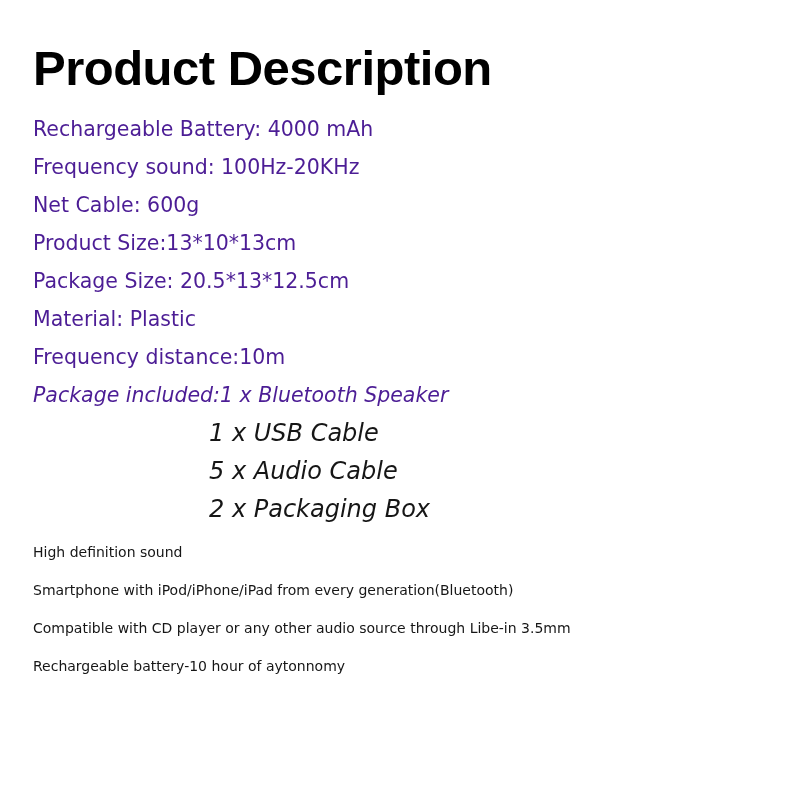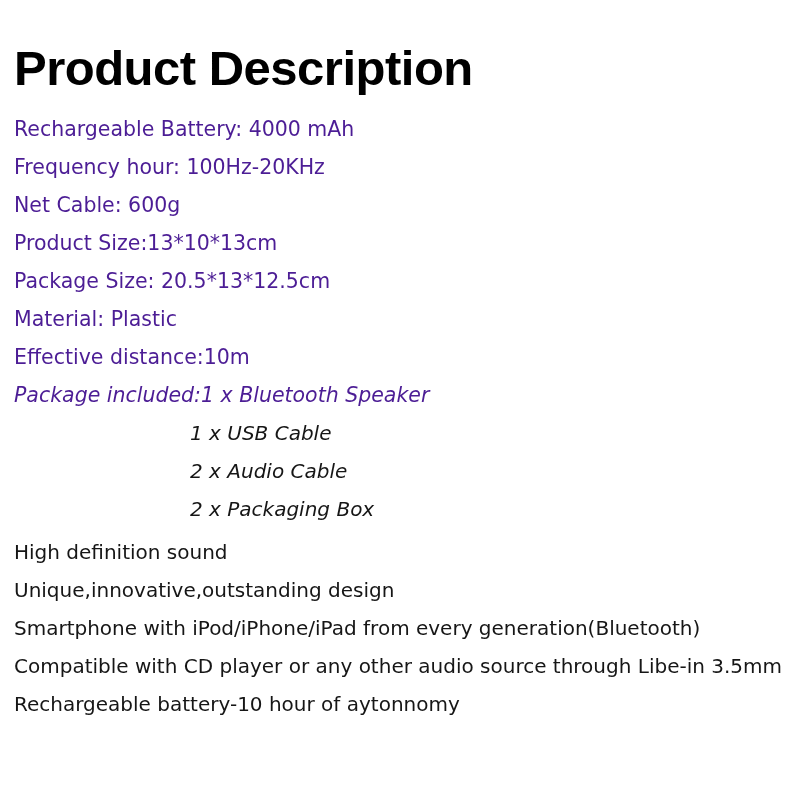--- a/index.html
+++ b/index.html
@@ -11,21 +11,21 @@
     height: 800px;
     background: #ffffff;
     font-family: "DejaVu Sans", sans-serif;
     color: #111111;
     overflow: hidden;
   }
   .page {
     width: 800px;
     height: 800px;
     box-sizing: border-box;
-    padding: 40px 22px 10px 14px;
+    padding: 40px 22px 10px 33px;
     position: relative;
   }
   .title {
     font-family: "Liberation Sans", sans-serif;
     font-weight: bold;
     font-size: 49px;
     line-height: 56px;
     letter-spacing: -0.5px;
     color: #000000;
     margin: 0 0 14px 0;
@@ -39,63 +39,62 @@
   .spec-line {
     font-size: 20.5px;
     line-height: 38px;
     color: #4c1d95;
     white-space: nowrap;
   }
   .pkg-block {
     font-style: italic;
   }
   .pkg-sub {
-    font-size: 20px;
+    font-size: 24px;
     line-height: 38px;
     color: #161616;
     padding-left: 176px;
     white-space: nowrap;
   }
   .features {
     margin: 5px 0 0 0;
     padding: 0;
     list-style: none;
   }
   .feature-line {
-    font-size: 20px;
+    font-size: 14px;
     line-height: 38px;
     color: #161616;
     white-space: nowrap;
   }
 </style>
 </head>
 <body>
 
 <div class="page">
 
   <h1 class="title">Product Description</h1>
 
   <ul class="spec-list">
     <li class="spec-line">Rechargeable Battery:  4000 mAh</li>
-    <li class="spec-line">Frequency hour: 100Hz-20KHz</li>
+    <li class="spec-line">Frequency sound: 100Hz-20KHz</li>
     <li class="spec-line">Net Cable: 600g</li>
     <li class="spec-line">Product Size:13*10*13cm</li>
     <li class="spec-line">Package Size: 20.5*13*12.5cm</li>
     <li class="spec-line">Material: Plastic</li>
-    <li class="spec-line">Effective distance:10m</li>
+    <li class="spec-line">Frequency distance:10m</li>
   </ul>
 
   <div class="pkg-block">
     <div class="spec-line">Package included:1 x Bluetooth Speaker</div>
     <div class="pkg-sub">1 x USB Cable</div>
-    <div class="pkg-sub">2 x Audio Cable</div>
+    <div class="pkg-sub">5 x Audio Cable</div>
     <div class="pkg-sub">2 x Packaging Box</div>
   </div>
 
   <ul class="features">
     <li class="feature-line">High definition sound</li>
-    <li class="feature-line">Unique,innovative,outstanding design</li>
     <li class="feature-line">Smartphone with iPod/iPhone/iPad from every generation(Bluetooth)</li>
     <li class="feature-line">Compatible with CD player or any other audio source through Libe-in 3.5mm</li>
     <li class="feature-line">Rechargeable battery-10 hour of aytonnomy</li>
   </ul>
 
 </div>
 
 </body></html>

